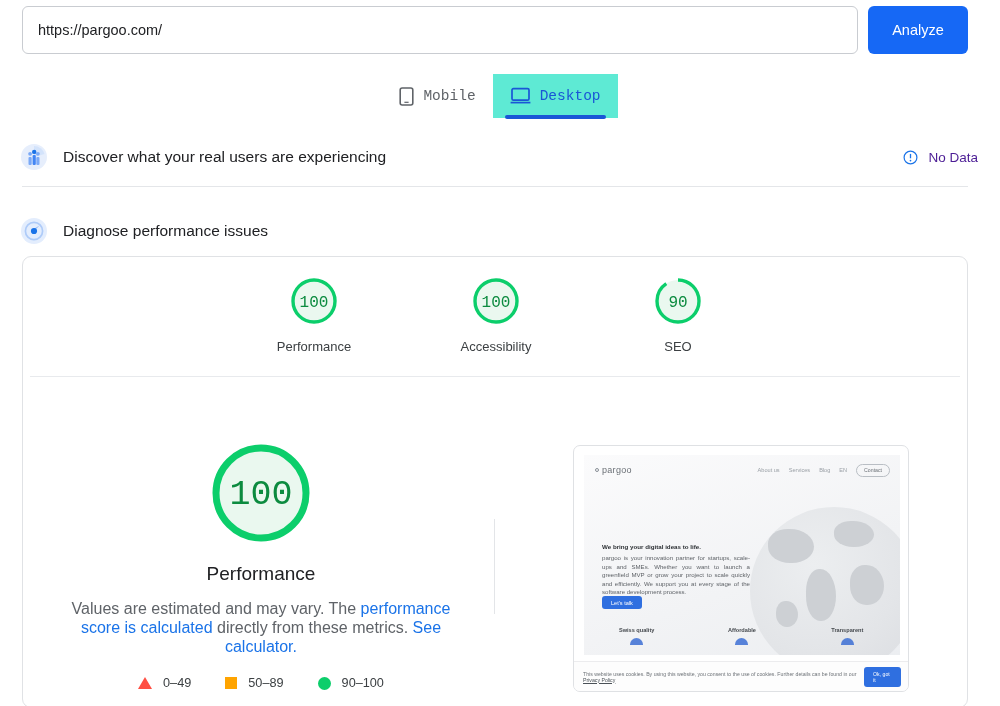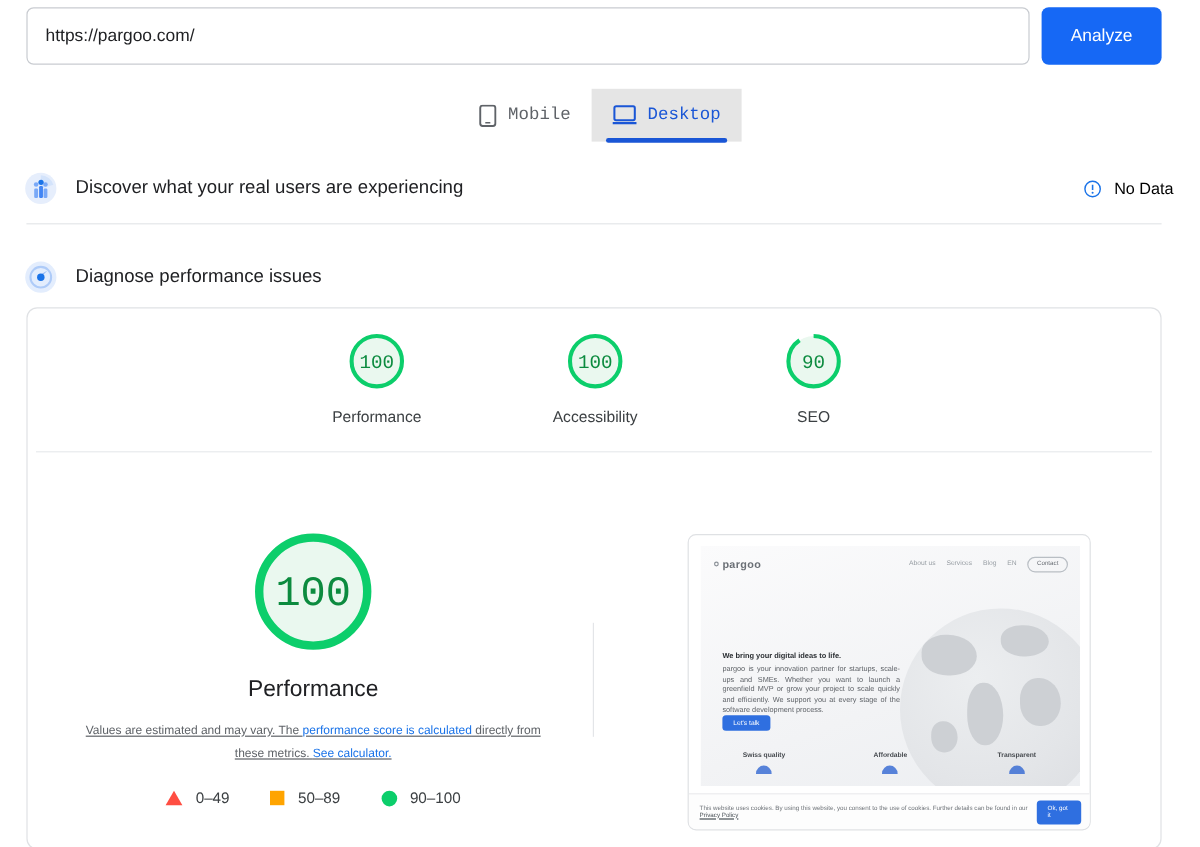--- a/index.html
+++ b/index.html
@@ -50,21 +50,21 @@
   }
   .toggle-tab {
     display: flex; align-items: center; gap: 9px;
     height: 44px; padding: 0 17px;
     font-size: 14.5px;
     color: #5f6368;
     cursor: pointer;
     position: relative;
   }
   .toggle-tab.active {
-    background: #e5e5e5;
+    background: #5eead4;
     color: #1a56d6;
   }
   .toggle-tab.active::after {
     content: "";
     position: absolute; left: 12px; right: 12px; bottom: -1px;
     height: 4px; border-radius: 2px;
     background: #1a56d6;
   }
   .ic { display: inline-block; line-height: 0; }
 
@@ -81,21 +81,21 @@
   }
   .sec-icon { width: 28px; height: 28px; flex: 0 0 28px; }
   .sec-title {
     margin-left: 15px;
     font-size: 15.5px;
     color: #202124;
   }
   .sec-spacer { flex: 1 1 auto; }
   .nodata {
     display: flex; align-items: center; gap: 10px;
-    color: #000000; font-size: 13.5px;
+    color: #4c1d95; font-size: 13.5px;
     cursor: pointer;
   }
   .hr {
     position: absolute;
     left: 22px; width: 946px; height: 1px;
     background: #e4e6e9;
   }
 
   
   .card {
@@ -140,25 +140,24 @@
     position: absolute; left: 8px; top: 180px;
     width: 460px; text-align: center;
   }
   .big-label {
     margin-top: 10px;
     font-size: 19px;
     color: #202124;
   }
   .est {
     margin-top: 14px;
-    font-size: 10px;
+    font-size: 16px;
     line-height: 19px;
     color: #5f6368;
     padding: 0 28px;
-    text-decoration: underline;
   }
   .est a { color: #1a73e8; text-decoration: none; cursor: pointer; }
   .legend {
     margin-top: 20px;
     display: flex; justify-content: center; align-items: center;
     gap: 34px;
     font-size: 12.7px;
     color: #3c4043;
   }
   .lg { display: flex; align-items: center; gap: 11px; }
@@ -186,21 +185,21 @@
     background: linear-gradient(160deg,#fbfbfc 0%, #f2f3f5 60%, #eceef1 100%);
     overflow: hidden;
   }
   .tnav {
     position: absolute; left: 0; top: 0;
     width: 316px; height: 30px;
     display: flex; align-items: center;
   }
   .tlogo {
     margin-left: 11px;
-    font-size: 9px; font-weight: bold; color: #6b7076;
+    font-size: 9px; font-weight: normal; color: #6b7076;
     letter-spacing: .3px;
     display: flex; align-items: center; gap: 3px; justify-content: center;
   }
   .tlogo .dot {
     width: 4px; height: 4px; border-radius: 50%;
     border: 1px solid #8a9097;
   }
   .tnav-links {
     margin-left: auto; margin-right: 10px;
     display: flex; align-items: center; gap: 9px;

